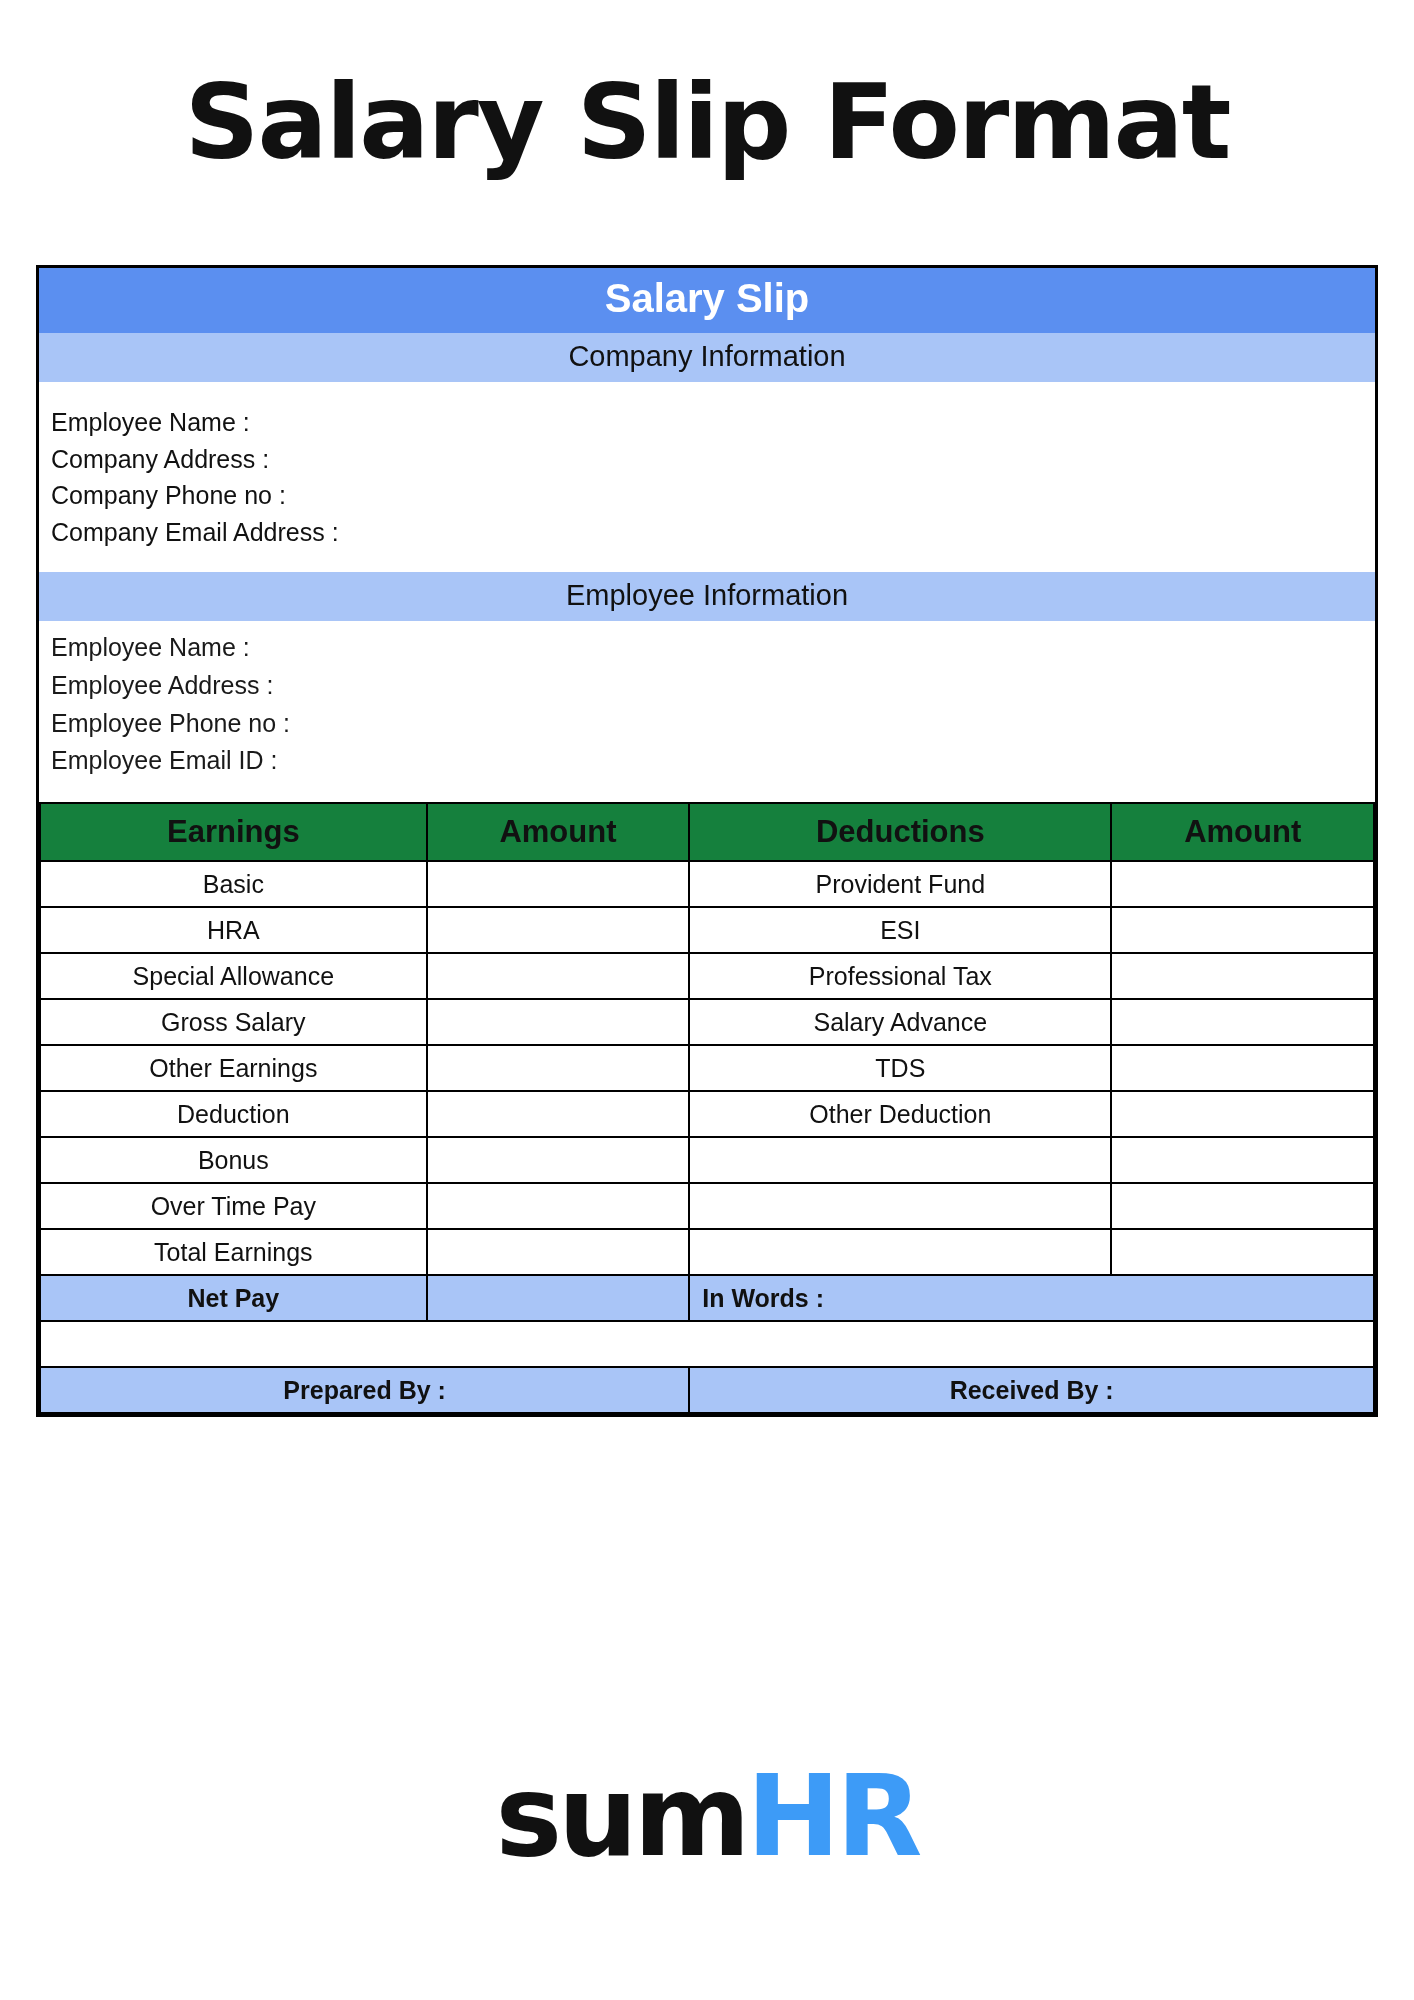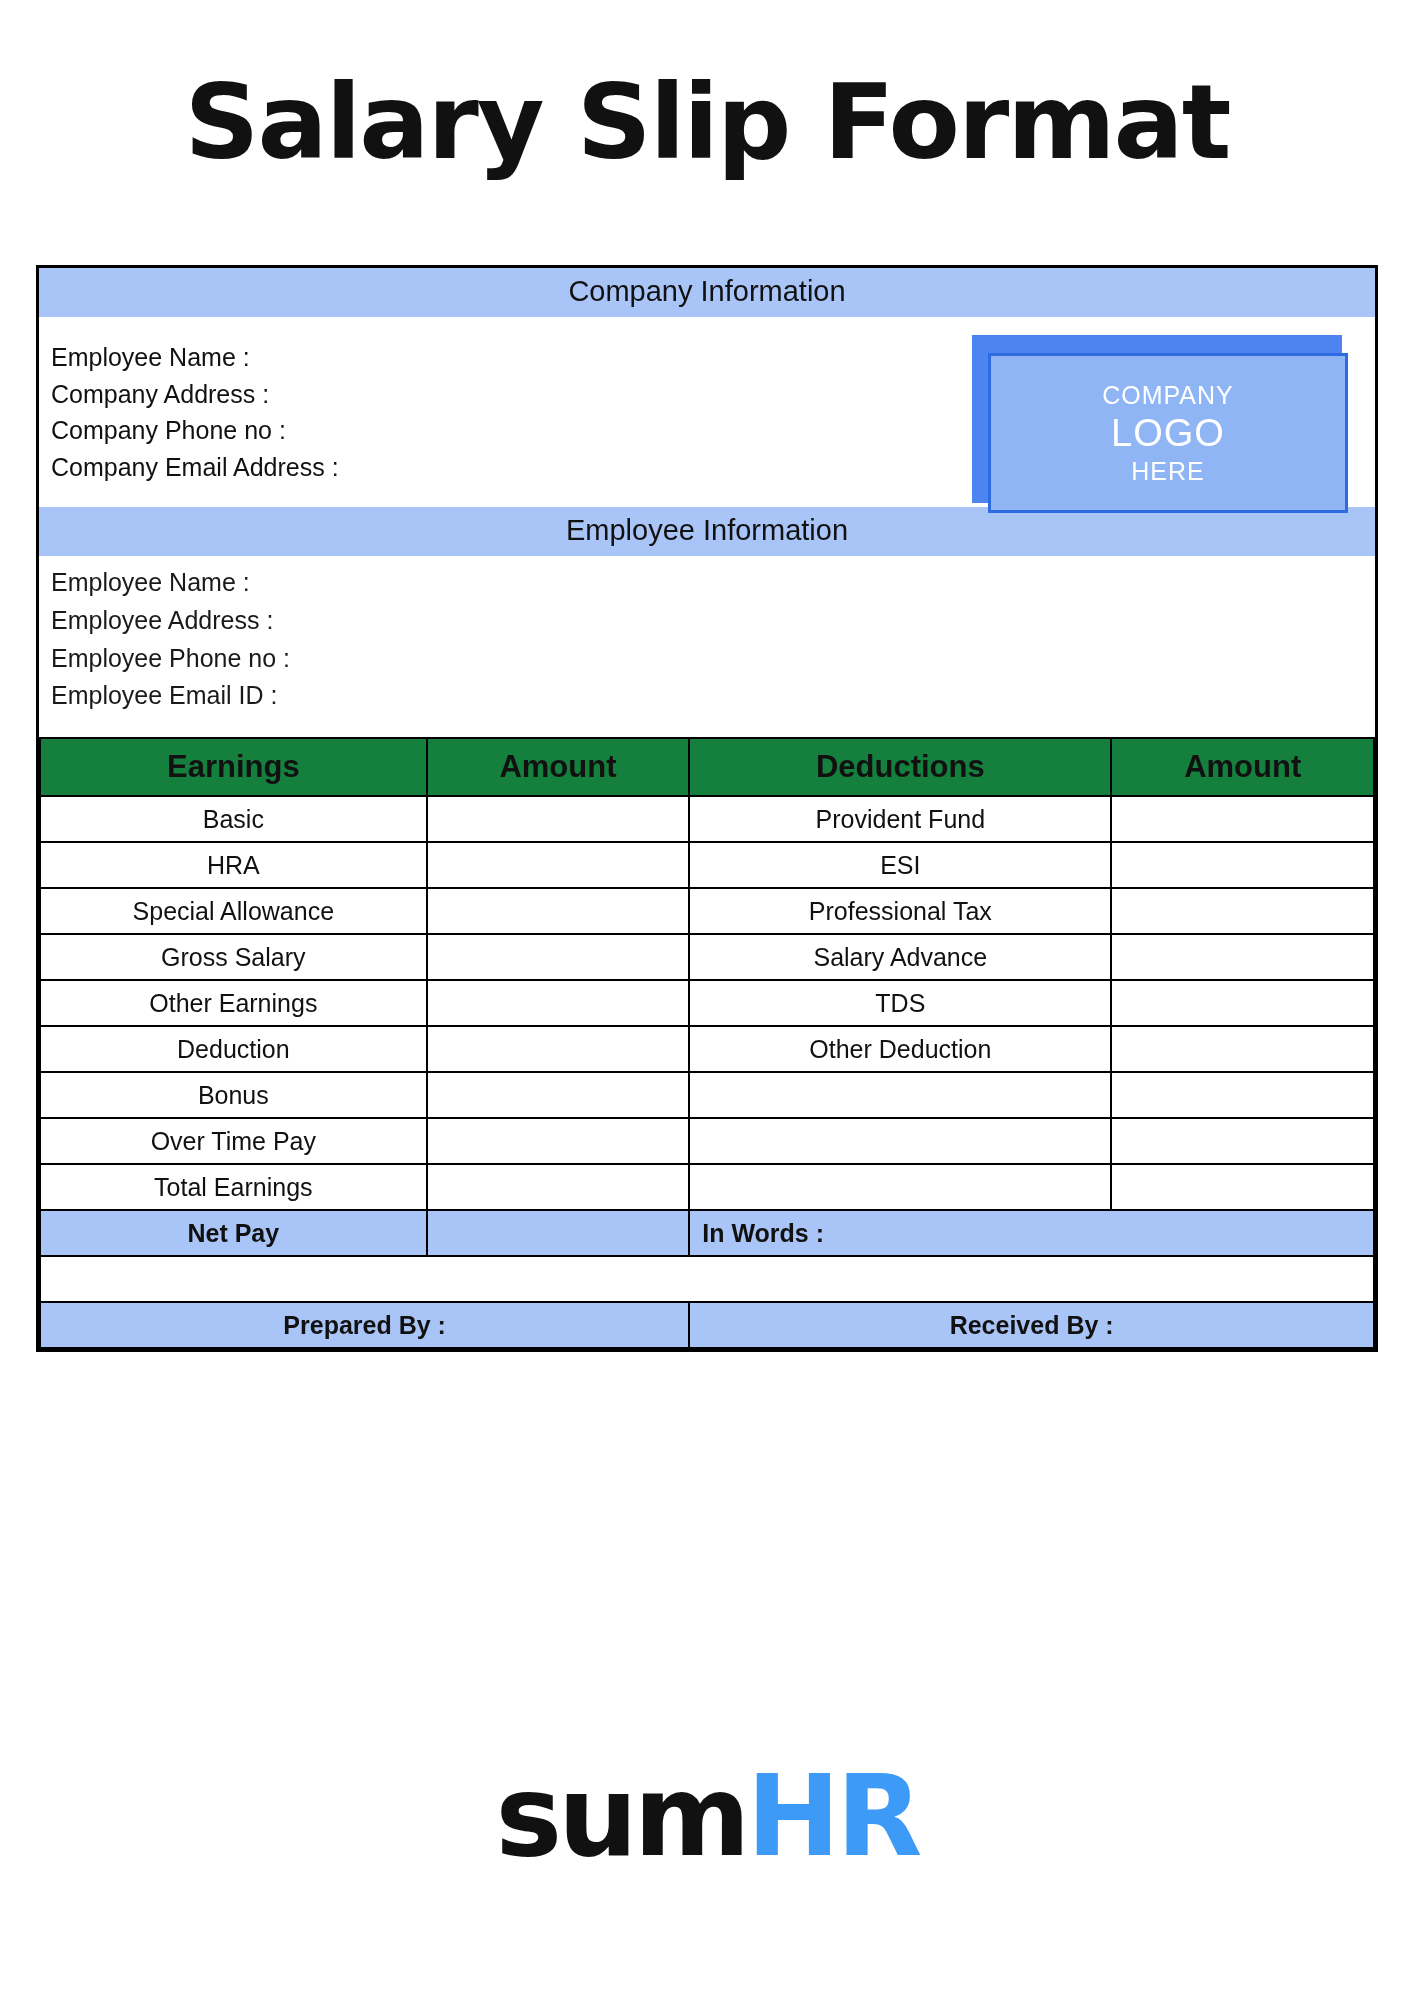--- a/index.html
+++ b/index.html
@@ -182,37 +182,30 @@
 </style>
 </head>
 <body>
 
 <div class="page">
 
   <h1 class="main-title">Salary Slip Format</h1>
 
   <div class="slip">
 
+    <div class="slip-header">Salary Slip</div>
 
     <div class="section-band">Company Information</div>
 
     <div class="info-block">
       <div class="info-lines">
         <div>Employee Name :</div>
         <div>Company Address :</div>
         <div>Company Phone no :</div>
         <div>Company Email Address :</div>
-      </div>
-      <div class="logo-box">
-        <div class="logo-back"></div>
-        <div class="logo-front">
-          <div class="l1">COMPANY</div>
-          <div class="l2">LOGO</div>
-          <div class="l3">HERE</div>
-        </div>
       </div>
     </div>
 
     <div class="section-band">Employee Information</div>
 
     <div class="emp-block">
       <div>Employee Name :</div>
       <div>Employee Address :</div>
       <div>Employee Phone no :</div>
       <div>Employee Email ID :</div>

